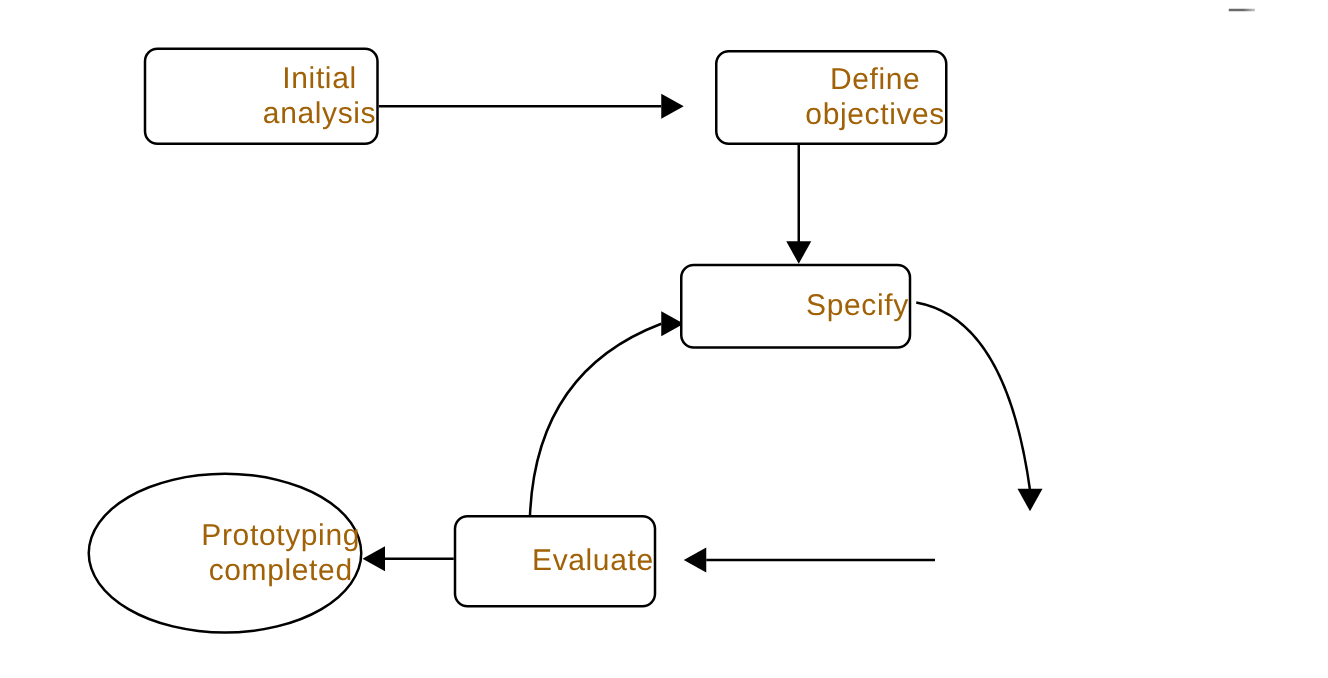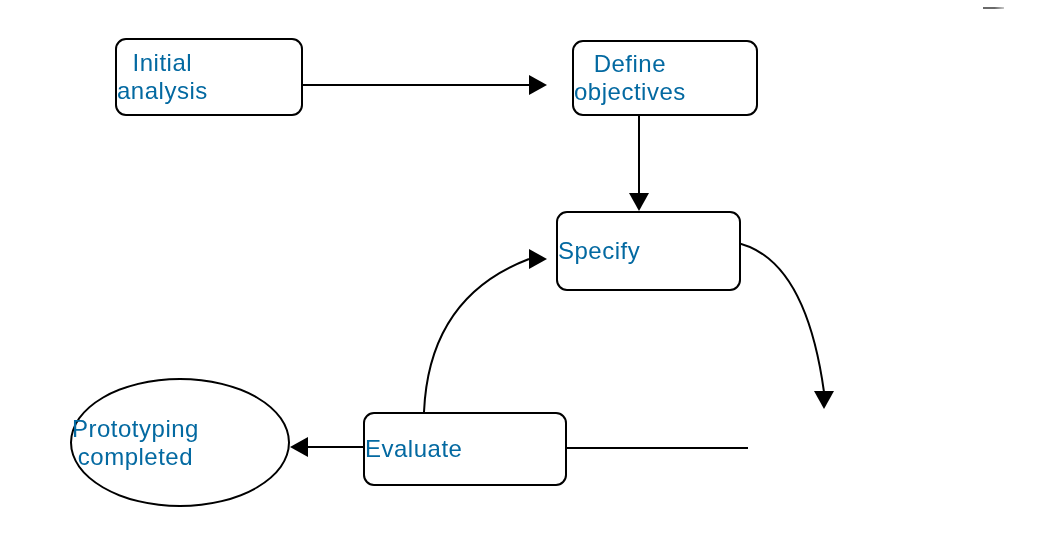--- a/index.html
+++ b/index.html
@@ -19,43 +19,43 @@
     position: absolute;
     left: 0;
     top: 0;
     width: 1062px;
     height: 542px;
   }
   .node {
     position: absolute;
     display: flex;
     align-items: center;
-    justify-content: flex-start;
+    justify-content: flex-end;
     box-sizing: border-box;
     background: #ffffff;
     border: 2px solid #000000;
-    color: #0369a1;
+    color: #a16207;
     font-size: 24px;
     line-height: 28px;
     letter-spacing: 0.5px;
     text-align: center;
   }
   .node .label {
     white-space: pre-line;
   }
   .rounded-rect {
     border-radius: 11px;
   }
   .ellipse {
     border-radius: 50%;
   }
   .node-initial-analysis   { left: 115px; top: 38px;  width: 188px; height: 78px; }
   .node-define-objectives  { left: 572px; top: 40px;  width: 186px; height: 76px; }
-  .node-specify            { left: 556px; top: 211px; width: 185px; height: 80px; }
-  .node-evaluate           { left: 363px; top: 412px; width: 204px; height: 74px; }
+  .node-specify            { left: 544px; top: 211px; width: 185px; height: 68px; }
+  .node-evaluate           { left: 363px; top: 412px; width: 162px; height: 74px; }
   .node-construct          { left: 748px; top: 410px; width: 185px; height: 77px; }
   .node-prototyping-completed { left: 70px; top: 378px; width: 220px; height: 129px; }
   .minimize-dash {
     position: absolute;
     left: 983px;
     top: 7px;
     width: 21px;
     height: 2px;
     background: linear-gradient(90deg, #6a6a6a 0%, #6a6a6a 55%, #c9c9c9 100%);
   }

